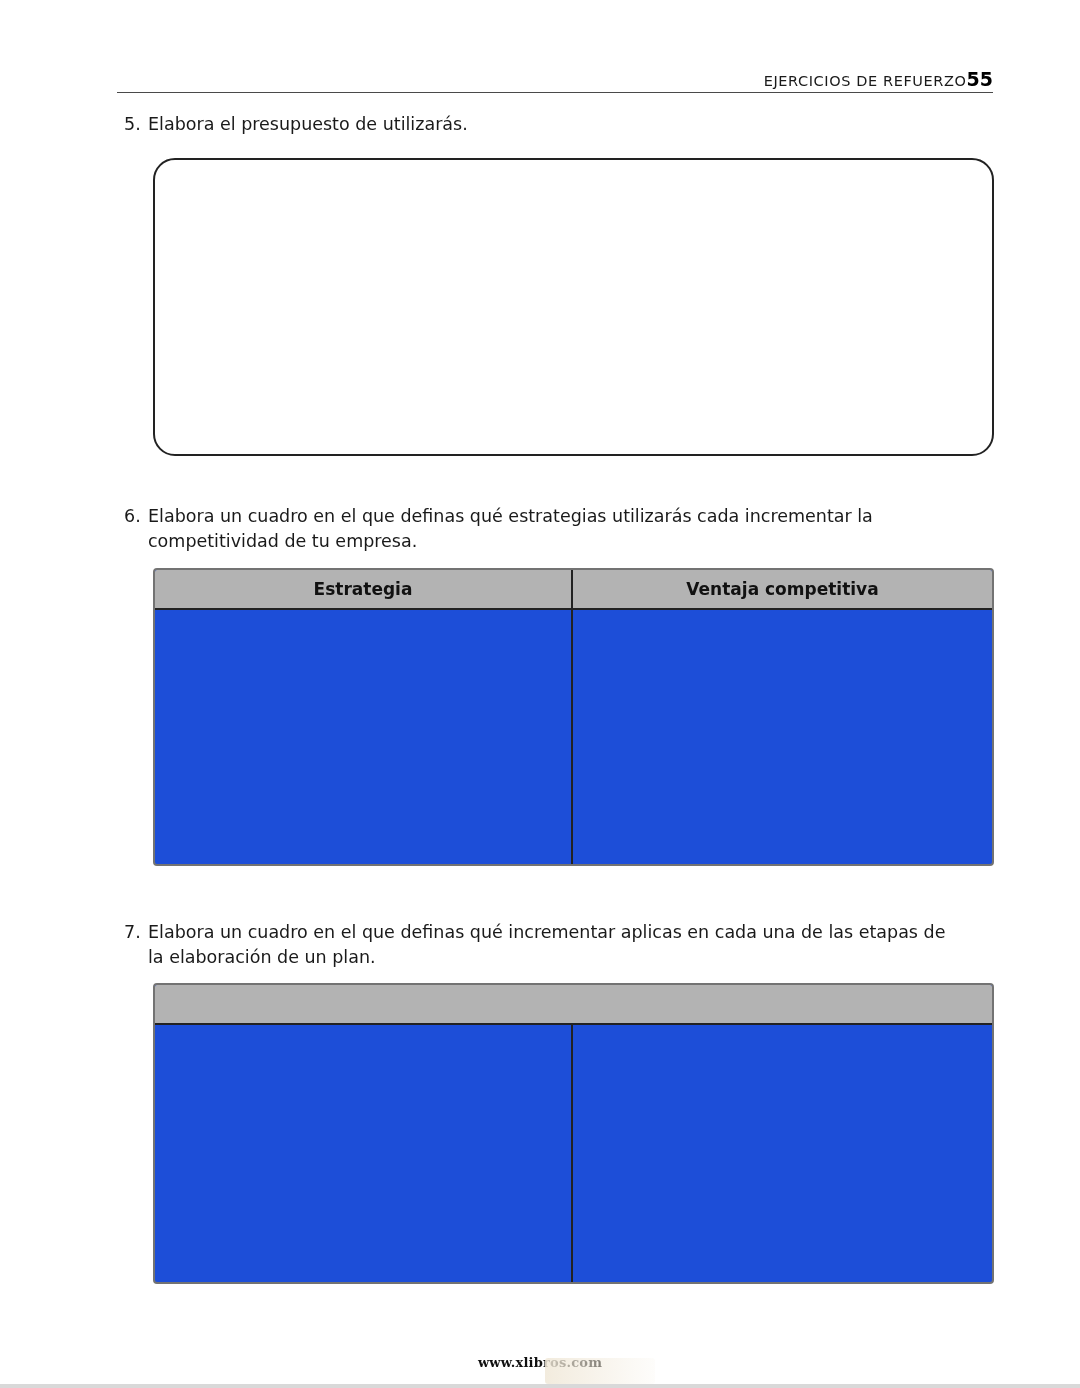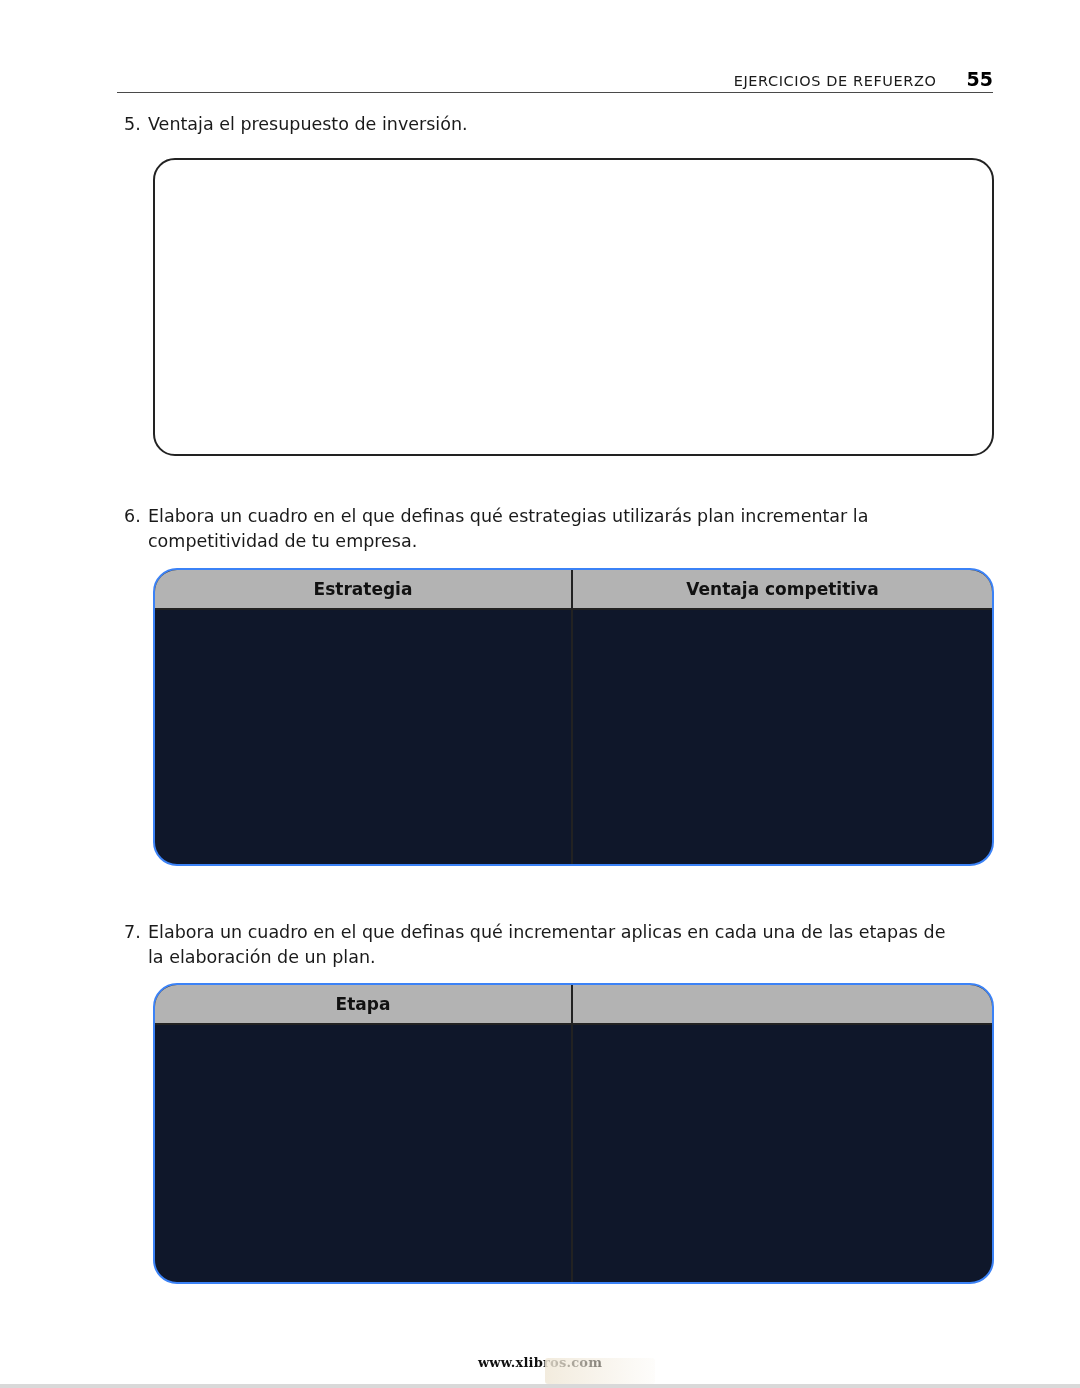--- a/index.html
+++ b/index.html
@@ -36,21 +36,20 @@
   }
   .header-title {
     font-size: 14.5px;
     letter-spacing: 0.6px;
     color: #1a1a1a;
     font-family: "DejaVu Sans", sans-serif;
   }
   .header-page {
     font-size: 19px;
     font-weight: bold;
-    margin-left: 30px;
     color: #000;
   }
   .header-rule {
     position: absolute;
     top: 92px;
     left: 117px;
     width: 876px;
     height: 1px;
     background: #4a4a4a;
   }
@@ -86,23 +85,23 @@
   #box5 {
     top: 158px;
     left: 153px;
     width: 841px;
     height: 298px;
   }
 
   
   .tbl {
     position: absolute;
-    border: 2px solid #3b82f6;
-    border-radius: 24px;
-    background: #0f172a;
+    border: 2px solid #737373;
+    border-radius: 4px;
+    background: #1d4ed8;
     box-sizing: border-box;
     overflow: hidden;
   }
   #tbl6 {
     top: 568px;
     left: 153px;
     width: 841px;
     height: 298px;
   }
   #tbl7 {
@@ -186,46 +185,45 @@
 <div class="page">
 
   <div class="header">
     <span class="header-title">EJERCICIOS DE REFUERZO</span>
     <span class="header-page">55</span>
   </div>
   <div class="header-rule"></div>
 
   <div class="exercise" id="ex5">
     <span class="ex-num">5.</span>
-    <span class="ex-text">Ventaja el presupuesto de inversión.</span>
+    <span class="ex-text">Elabora el presupuesto de utilizarás.</span>
   </div>
   <div class="round-box" id="box5"></div>
 
   <div class="exercise" id="ex6">
     <span class="ex-num">6.</span>
-    <span class="ex-text">Elabora un cuadro en el que definas qué estrategias utilizarás plan incrementar la competitividad de tu empresa.</span>
+    <span class="ex-text">Elabora un cuadro en el que definas qué estrategias utilizarás cada incrementar la competitividad de tu empresa.</span>
   </div>
   <div class="tbl" id="tbl6">
     <div class="tbl-head">
       <div class="cell left">Estrategia</div>
       <div class="cell right">Ventaja competitiva</div>
     </div>
     <div class="tbl-body">
       <div class="cell left"></div>
       <div class="cell right"></div>
     </div>
   </div>
 
   <div class="exercise" id="ex7">
     <span class="ex-num">7.</span>
     <span class="ex-text">Elabora un cuadro en el que definas qué incrementar aplicas en cada una de las etapas de la elaboración de un plan.</span>
   </div>
   <div class="tbl" id="tbl7">
     <div class="tbl-head">
-      <div class="cell left">Etapa</div>
     </div>
     <div class="tbl-body">
       <div class="cell left"></div>
       <div class="cell right"></div>
     </div>
   </div>
 
   <div class="footer">
     <span class="footer-text">www.xlibros.com</span>
   </div>

